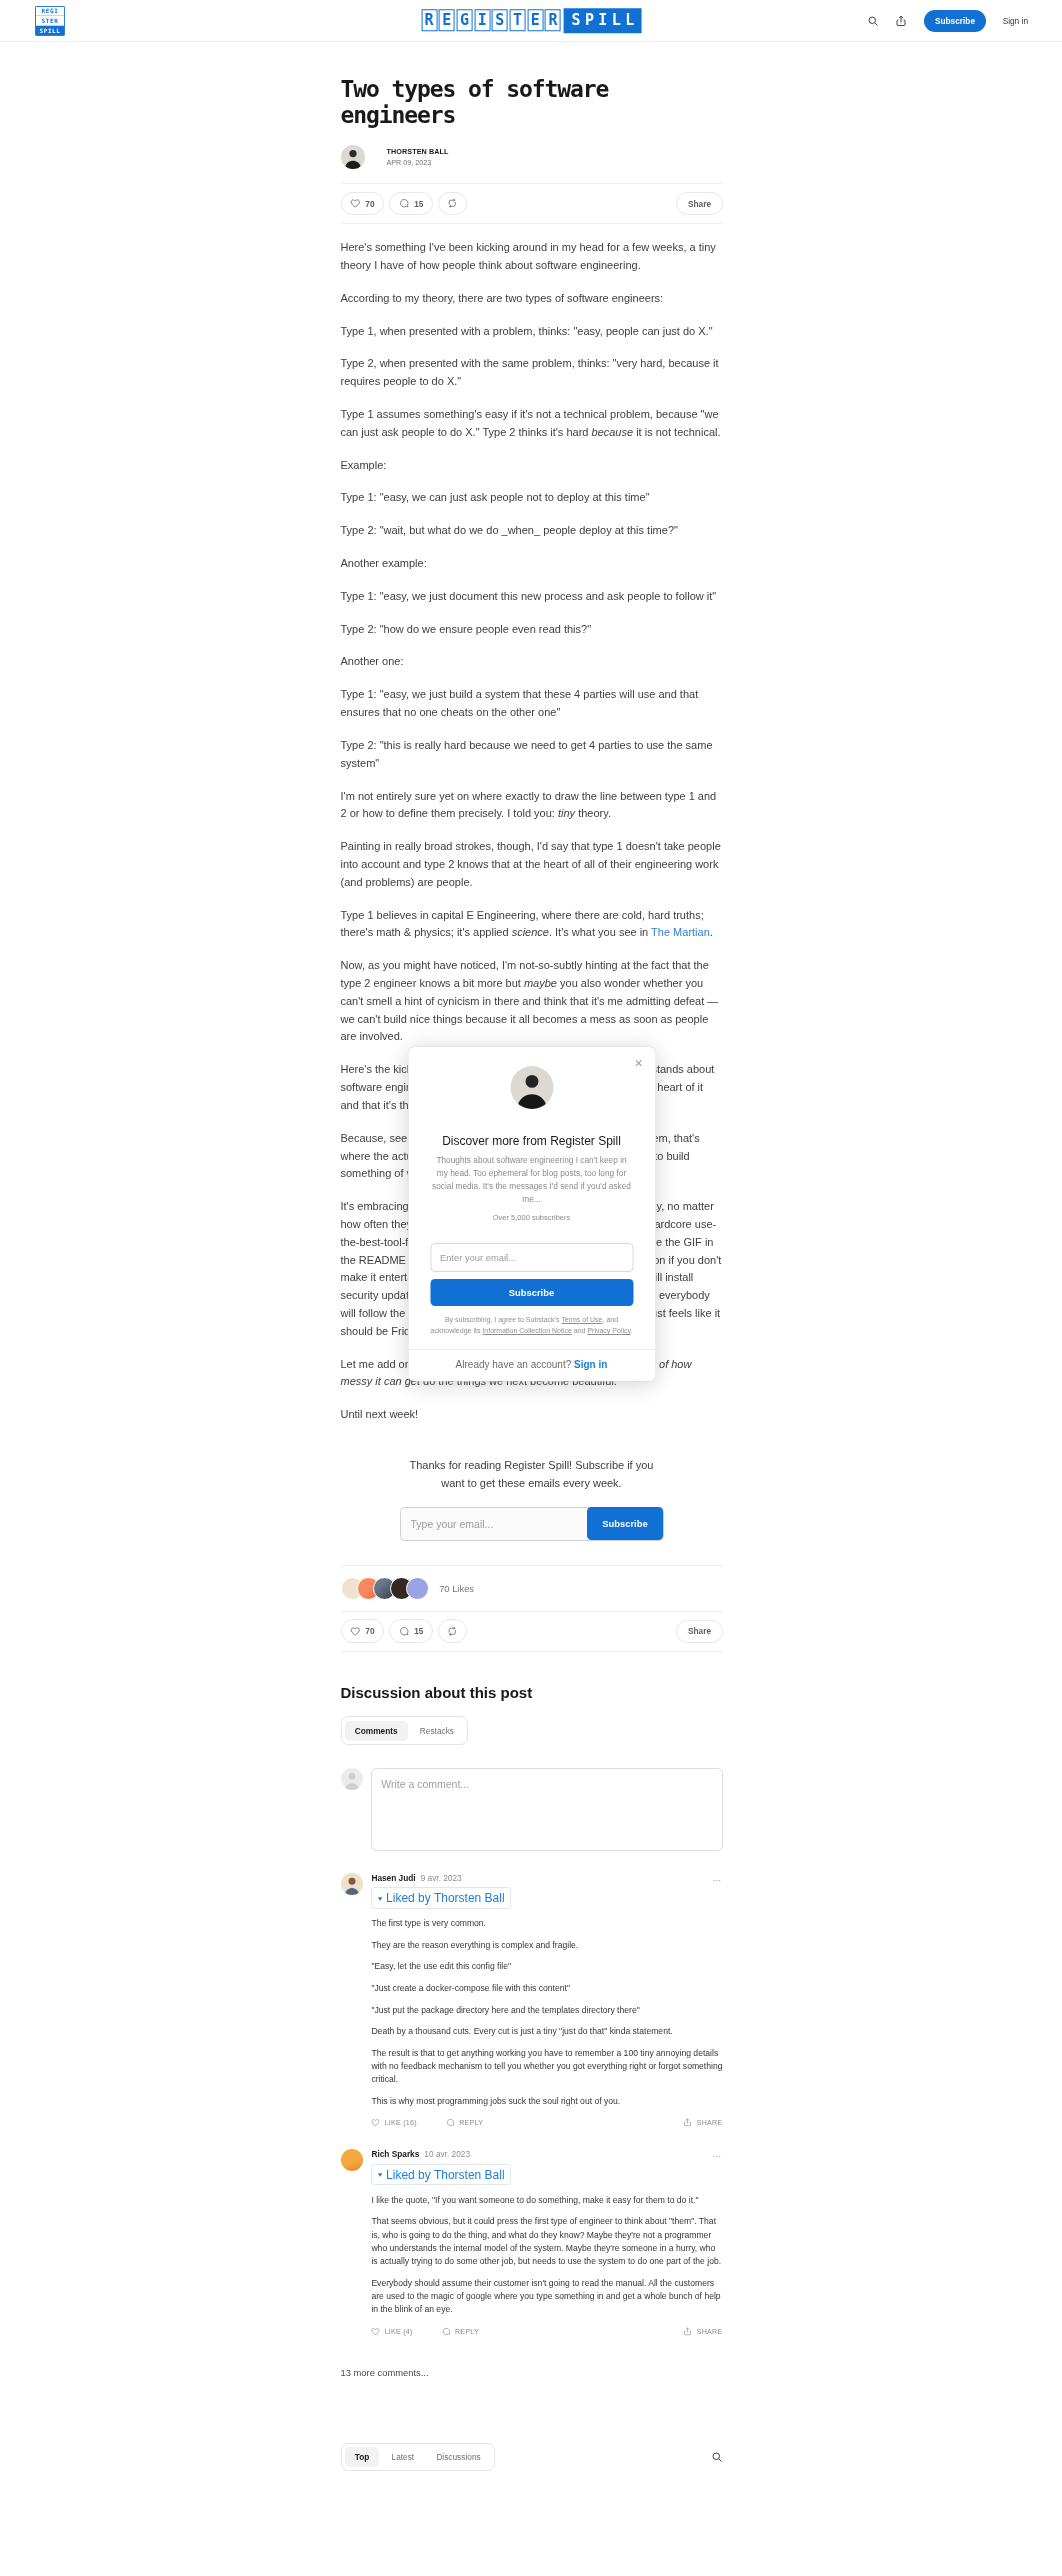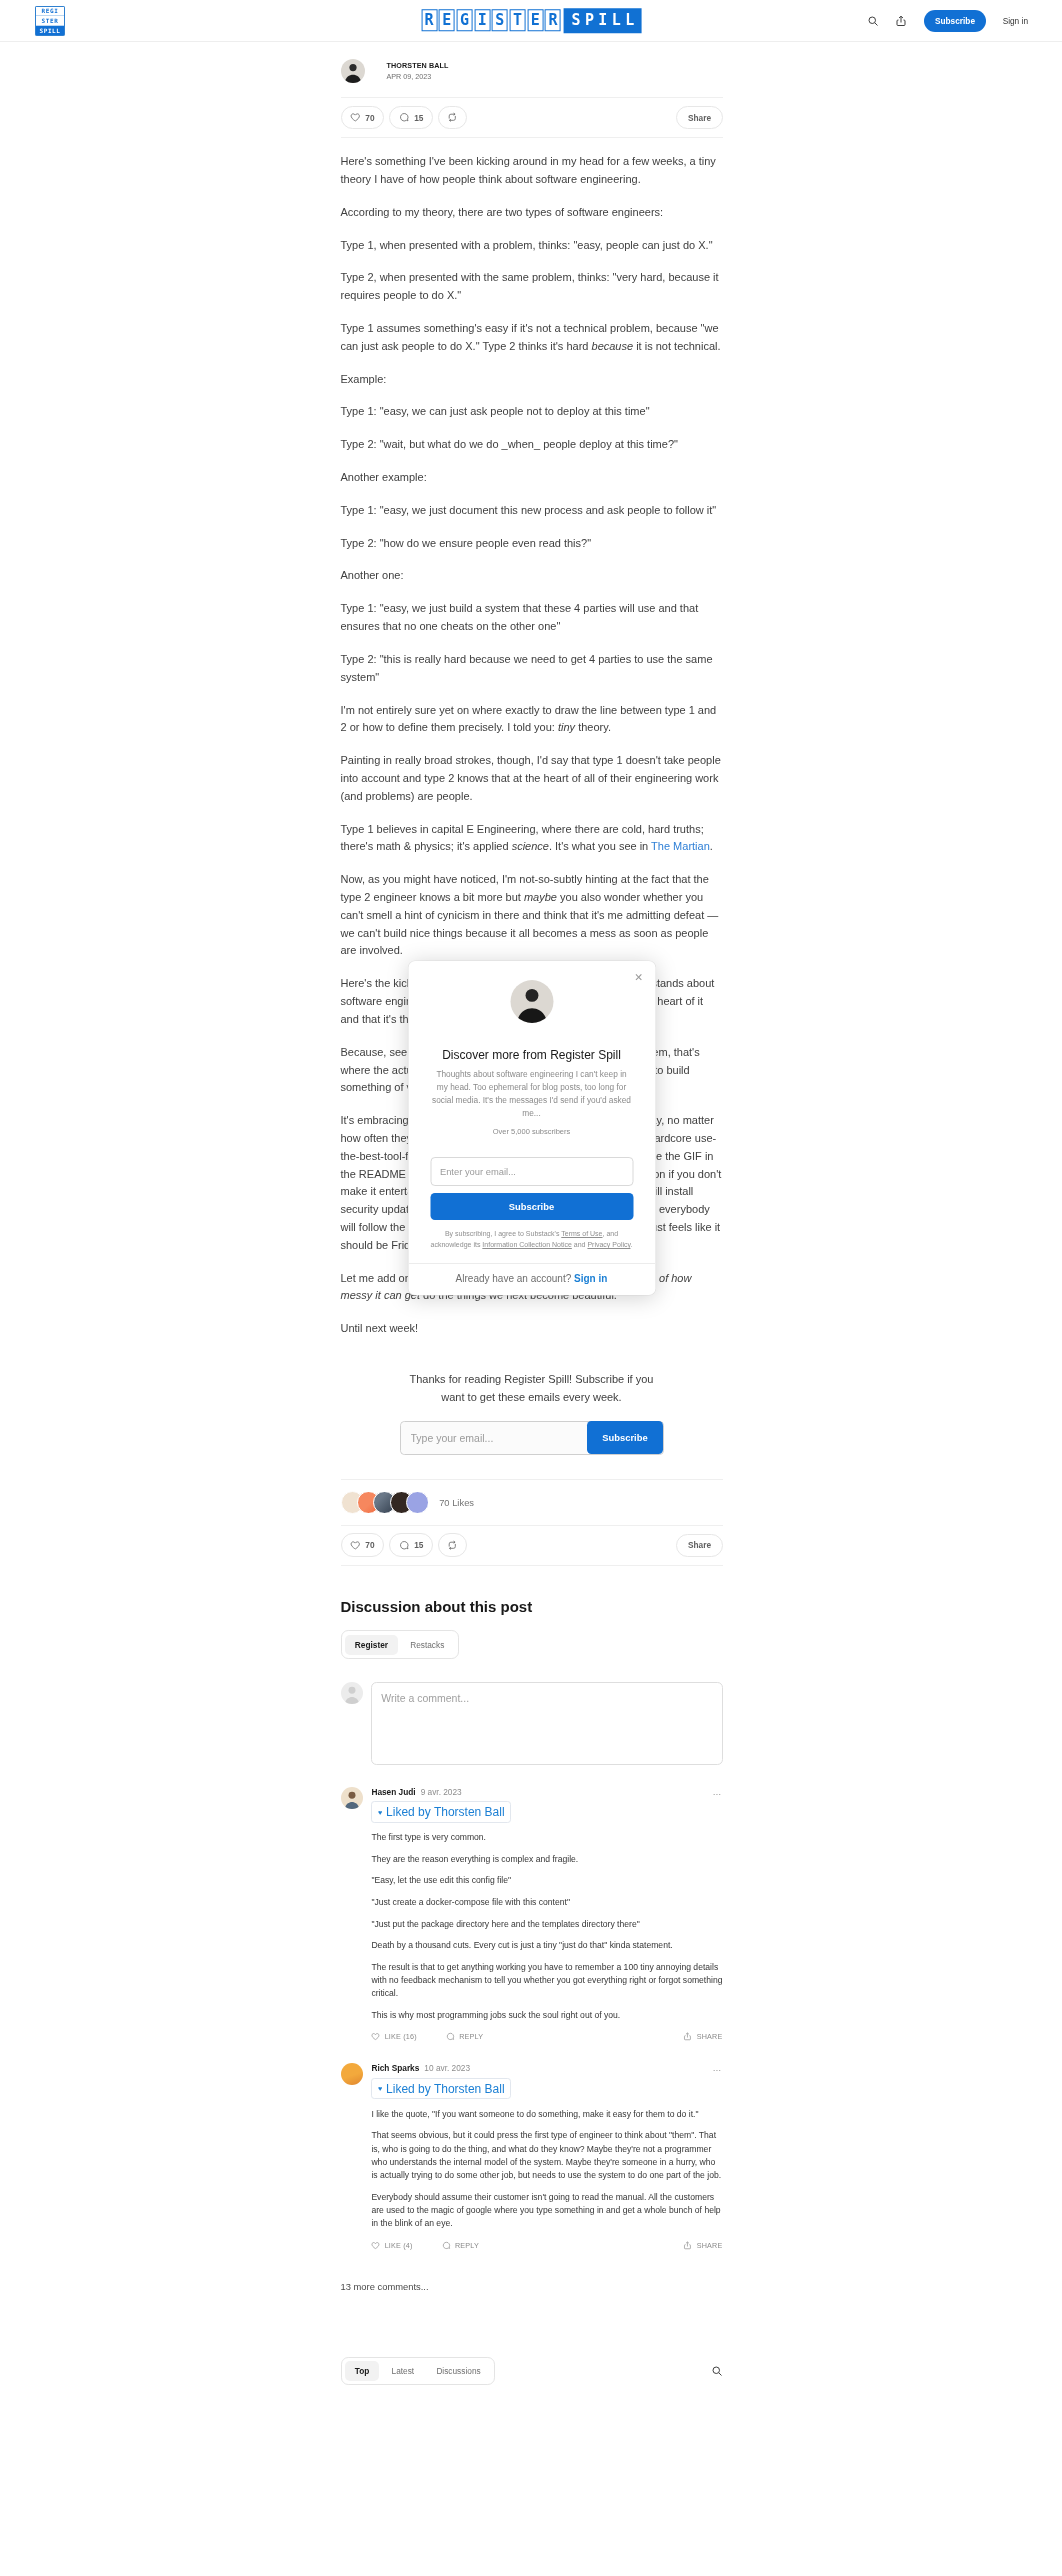--- a/index.html
+++ b/index.html
@@ -157,20 +157,21 @@
         <path d="M8 6l4-3.5L16 6"></path>
         <path d="M7 10H6a2 2 0 0 0-2 2v7a2 2 0 0 0 2 2h12a2 2 0 0 0 2-2v-7a2 2 0 0 0-2-2h-1"></path>
       </svg>
     <button class="btn-blue">Subscribe</button>
     <span class="signin">Sign in</span>
   </div>
 </header>
 
 <main class="container">
 
+  <h1 class="post-title">Two types of software engineers</h1>
 
   <div class="byline">
     <span class="avatar av-photo" style="width:24px;height:24px">
       <svg viewBox="0 0 24 24">
           <circle cx="12" cy="8.6" r="3.6" fill="#2b2b2b"></circle>
           <path d="M3.5 24c1-6 5-8.2 8.5-8.2s7.5 2.2 8.5 8.2z" fill="#1d1d1d"></path>
         </svg>
     </span>
     <div>
       <div class="byline-name">THORSTEN BALL</div>
@@ -302,21 +303,21 @@
       <span>Share</span>
     </span>
   </div>
 
   <div class="divider"></div>
 
   
   <h2 class="disc-h">Discussion about this post</h2>
 
   <div class="tabs-box">
-    <span class="tab active">Register</span>
+    <span class="tab active">Comments</span>
     <span class="tab">Restacks</span>
   </div>
 
   <div class="composer">
     <span class="avatar av-gray" style="width:22px;height:22px">
       <svg viewBox="0 0 24 24">
           <circle cx="12" cy="9" r="3.8" fill="#cfcfcf"></circle>
           <path d="M4 24c1-5.5 4.8-7.6 8-7.6s7 2.1 8 7.6z" fill="#cfcfcf"></path>
         </svg>
     </span>

